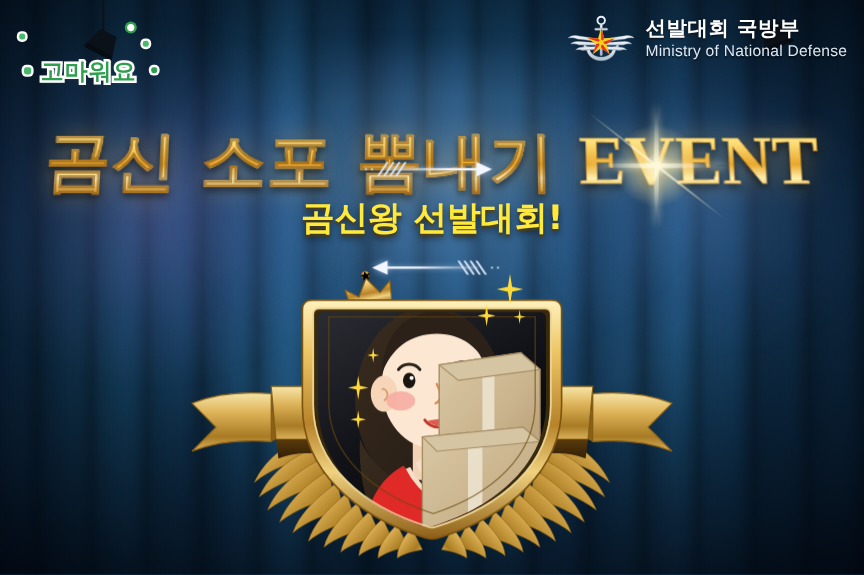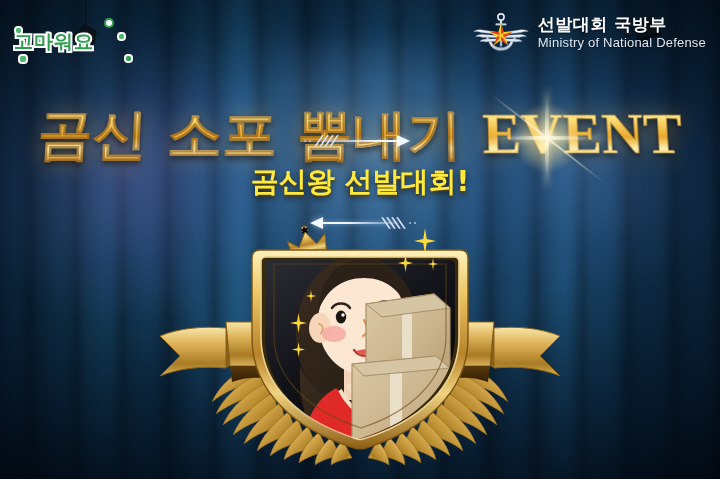--- a/index.html
+++ b/index.html
@@ -72,21 +72,21 @@
     background:#070c13;border-radius:3px;
   }
   .lamp-1{left:86px;top:-4px;}
   .lamp-1 .head{--rot:28deg;}
   .lamp-2{left:646px;top:-10px;}
   .lamp-2 .head{--rot:-22deg;}
 
   
   .logo-thanks{
     position:absolute;left:14px;top:12px;width:120px;height:58px;
-    display:flex;flex-direction:row;align-items:center;justify-content:flex-start;
+    display:flex;flex-direction:column;align-items:center;justify-content:flex-end;
     line-height:1;
   }
   .logo-thanks .ln{
     font-family:"DejaVu Sans","Liberation Sans",sans-serif;
     font-weight:bold;letter-spacing:1px;
     -webkit-text-stroke:4px #ffffff;
     paint-order:stroke fill;
     text-shadow:0 0 3px rgba(255,255,255,.85);
   }
   .logo-thanks .ln1{font-size:19px;color:#2f9e4f;}

